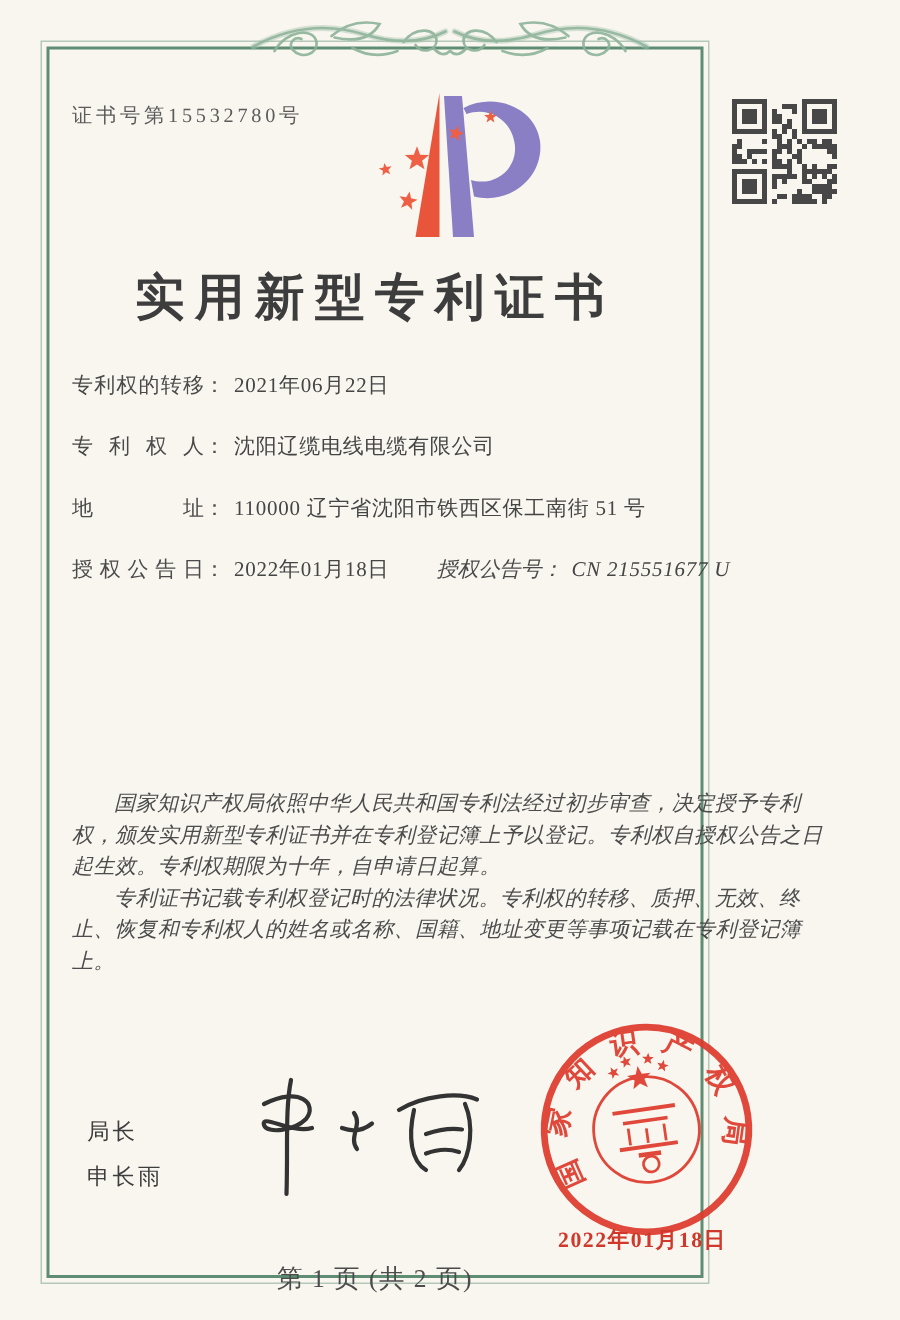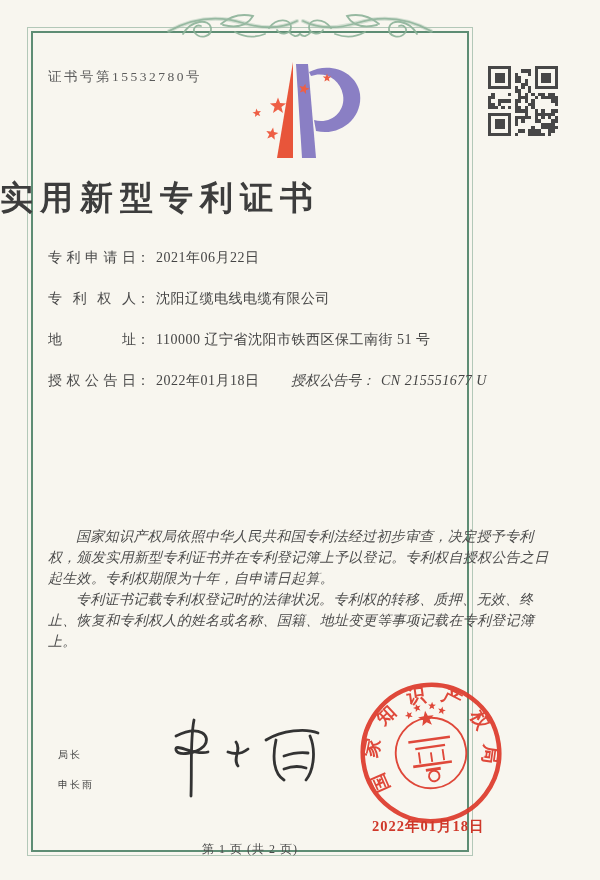--- a/index.html
+++ b/index.html
@@ -10,38 +10,38 @@
     color:#4a4a4a;position:relative;
   }
   .page{position:absolute;inset:0;width:500px;height:880px;}
   .abs{position:absolute;}
   
   .border-outer{position:absolute;left:27px;top:27px;right:27px;bottom:24px;
     border:1px solid #b3c8b8;}
   .border-inner{position:absolute;left:31px;top:31px;right:31px;bottom:28px;
     border:2.5px solid #5e8d74;}
   .cert-no{left:48px;top:68px;font-size:13.5px;letter-spacing:2.5px;color:#5b5b5b;}
-  .title{left:0;right:0;top:176px;font-size:33px;
+  .title{left:0;right:0;top:176px;text-align:center;font-size:33px;
     font-weight:600;letter-spacing:7px;color:#3d3d3d;}
   .fields{left:48px;top:250px;width:508px;font-size:14px;line-height:16px;}
   .frow{margin-bottom:25px;white-space:nowrap;}
   .flabel{display:inline-block;width:88px;text-align:justify;text-align-last:justify;
     color:#4a4a4a;vertical-align:top;}
   .fcolon{margin-right:6px;}
   .fvalue{color:#454545;letter-spacing:0.5px;}
   .grant2{margin-left:28px;font-style:italic;}
   .paras{left:48px;top:526px;width:506px;font-size:14px;line-height:21px;
     color:#4c4c4c;font-style:italic;}
   .paras p{margin:0;text-indent:2em;letter-spacing:0.3px;}
-  .director{left:58px;top:740px;font-size:10px;line-height:30px;letter-spacing:2px;color:#3e3e3e;}
+  .director{left:58px;top:740px;font-size:15px;line-height:30px;letter-spacing:2px;color:#3e3e3e;}
   .sig-svg{left:138px;top:712px;}
   .seal-svg{left:356px;top:678px;transform:rotate(-8deg);opacity:0.92;}
   .seal-date{left:372px;top:817px;font-size:14.5px;font-weight:bold;
     color:#cf382a;letter-spacing:1px;}
-  .footer{left:0;right:0;top:841px;text-align:center;font-size:12px;color:#4c4c4c;letter-spacing:1px;}
+  .footer{left:0;right:0;top:841px;text-align:center;font-size:17px;color:#4c4c4c;letter-spacing:1px;}
   .cutoff{left:212px;top:866px;width:190px;height:14px;overflow:hidden;
     font-size:12px;letter-spacing:4px;color:#b3ac9e;opacity:0.8;}
   .qr{left:488px;top:66px;width:70px;height:70px;}
   .logo-svg{left:230px;top:56px;}
   .flourish-svg{left:165px;top:10px;}
 </style>
 </head>
 <body>
 
 <div class="page">
@@ -299,21 +299,21 @@
       <polygon points="48.0,41.5 50.1,47.1 56.1,47.4 51.4,51.1 53.0,56.9 48.0,53.6 43.0,56.9 44.6,51.1 39.9,47.4 45.9,47.1"></polygon>
       <polygon points="26.2,52.6 27.8,55.3 31.0,54.9 28.9,57.3 30.2,60.1 27.3,58.9 25.0,61.0 25.3,57.9 22.5,56.4 25.6,55.7"></polygon>
       <polygon points="43.1,71.6 44.0,76.1 48.4,77.1 44.4,79.3 44.8,83.8 41.5,80.7 37.3,82.5 39.3,78.4 36.3,74.9 40.8,75.5"></polygon>
     </g>
   </svg>
 
   <div class="abs title">实用新型专利证书</div>
 
   <div class="abs fields">
     <div class="frow">
-      <span class="flabel">专利申请日</span><span class="fcolon">：</span><span class="fvalue">2021年06月22日</span>
+      <span class="flabel">专利权的转移</span><span class="fcolon">：</span><span class="fvalue">2021年06月22日</span>
     </div>
     <div class="frow">
       <span class="flabel">专利权人</span><span class="fcolon">：</span><span class="fvalue">沈阳辽缆电线电缆有限公司</span>
     </div>
     <div class="frow">
       <span class="flabel">地址</span><span class="fcolon">：</span><span class="fvalue">110000 辽宁省沈阳市铁西区保工南街 51 号</span>
     </div>
     <div class="frow">
       <span><span class="flabel">授权公告日</span><span class="fcolon">：</span><span class="fvalue">2022年01月18日</span></span>
       <span class="grant2"><span>授权公告号</span><span class="fcolon">：</span><span class="fvalue">CN 215551677 U</span></span>

